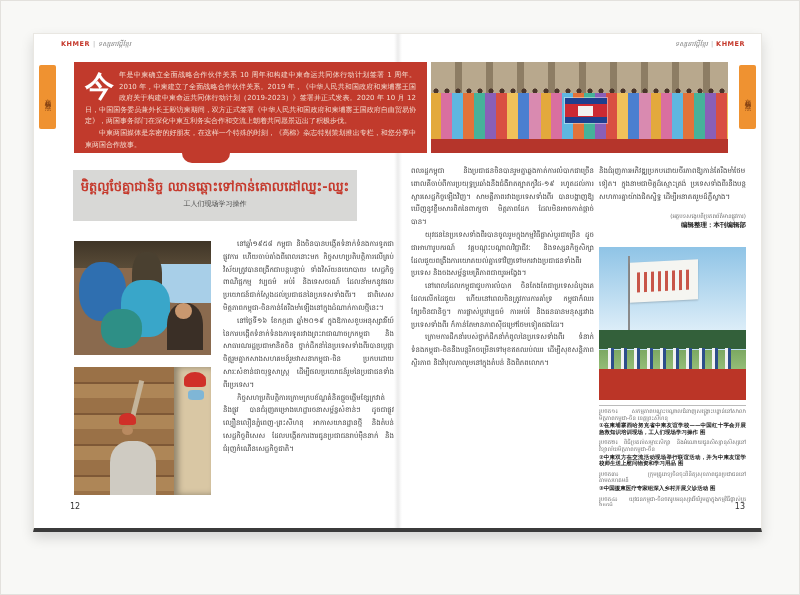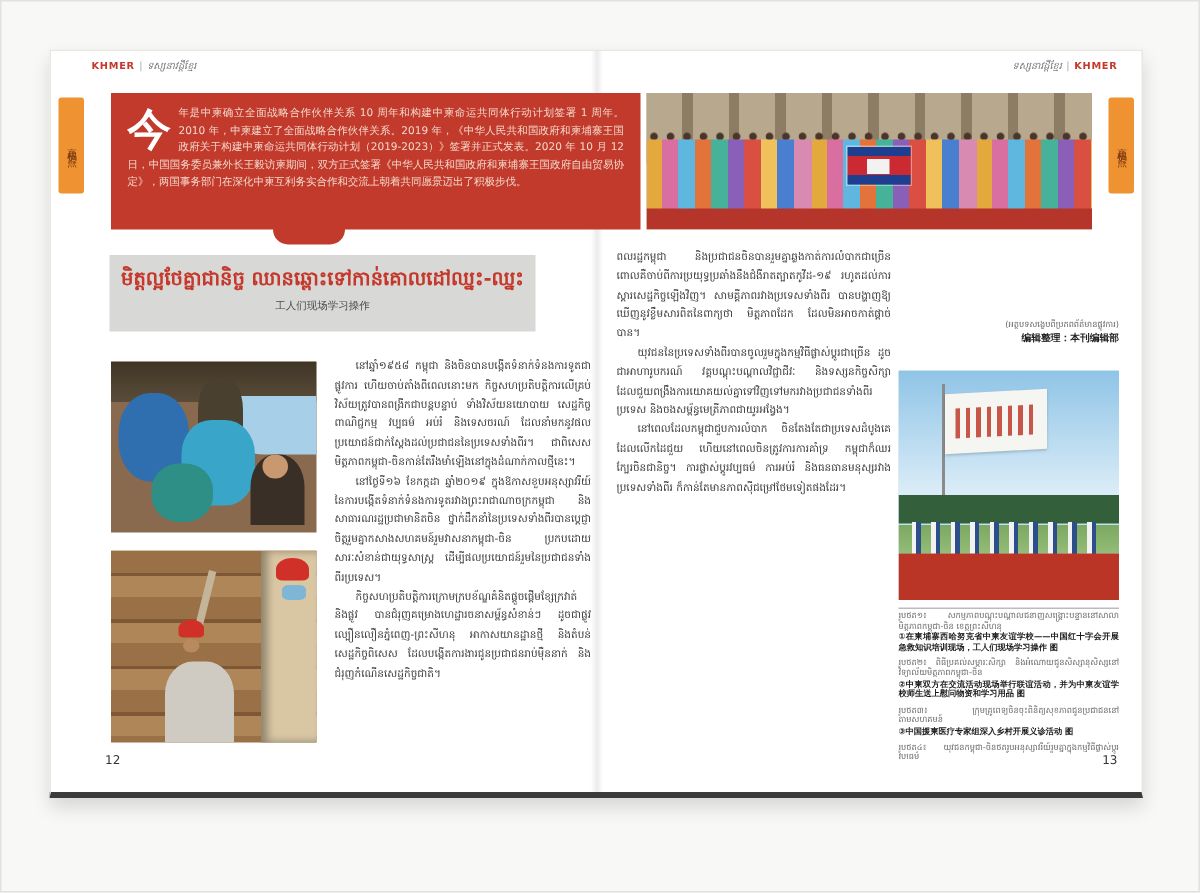--- a/index.html
+++ b/index.html
@@ -128,20 +128,21 @@
   </div>
   <div class="abs hdr hdr-right">
     <span class="mag">ទស្សនាវដ្ដីខ្មែរ</span><span class="sep">|</span><span class="brand">KHMER</span>
   </div>
 
   <div class="abs tab tab-left">高棉热点</div>
   <div class="abs tab tab-right">高棉热点</div>
 
   <div class="abs banner">
     <p><span class="dropcap">今</span><span>年是中柬确立全面战略合作伙伴关系 10 周年和构建中柬命运共同体行动计划签署 1 周年。2010 年，中柬建立了全面战略合作伙伴关系。2019 年，《中华人民共和国政府和柬埔寨王国政府关于构建中柬命运共同体行动计划（2019-2023）》签署并正式发表。2020 年 10 月 12 日，中国国务委员兼外长王毅访柬期间，双方正式签署《中华人民共和国政府和柬埔寨王国政府自由贸易协定》，两国事务部门在深化中柬互利务实合作和交流上朝着共同愿景迈出了积极步伐。</span></p>
+    <p class="ind">中柬两国媒体是亲密的好朋友，在这样一个特殊的时刻，《高棉》杂志特别策划推出专栏，和您分享中柬两国合作故事。</p>
   </div>
   <div class="abs banner-notch"></div>
 
   <div class="abs bphoto">
     <div class="bp-facade"></div>
     <div class="bp-heads"></div>
     <div class="bp-crowd"></div>
     <div class="bp-carpet"></div>
     <div class="bp-flag"></div>
   </div>
@@ -174,22 +175,26 @@
   <div class="abs kmtext leftcol">
     <p>នៅឆ្នាំ១៩៥៨ កម្ពុជា និងចិនបានបង្កើតទំនាក់ទំនងការទូតជាផ្លូវការ ហើយចាប់តាំងពីពេលនោះមក កិច្ចសហប្រតិបត្តិការលើគ្រប់វិស័យត្រូវបានពង្រីកជាបន្តបន្ទាប់ ទាំងវិស័យនយោបាយ សេដ្ឋកិច្ច ពាណិជ្ជកម្ម វប្បធម៌ អប់រំ និងទេសចរណ៍ ដែលនាំមកនូវផលប្រយោជន៍ជាក់ស្ដែងដល់ប្រជាជននៃប្រទេសទាំងពីរ។ ជាពិសេស មិត្តភាពកម្ពុជា-ចិនកាន់តែរឹងមាំឡើងនៅក្នុងដំណាក់កាលថ្មីនេះ។</p>
     <p>នៅថ្ងៃទី១៦ ខែកក្កដា ឆ្នាំ២០១៩ ក្នុងឱកាសខួបអនុស្សាវរីយ៍នៃការបង្កើតទំនាក់ទំនងការទូតរវាងព្រះរាជាណាចក្រកម្ពុជា និងសាធារណរដ្ឋប្រជាមានិតចិន ថ្នាក់ដឹកនាំនៃប្រទេសទាំងពីរបានប្ដេជ្ញាចិត្តរួមគ្នាកសាងសហគមន៍រួមវាសនាកម្ពុជា-ចិន ប្រកបដោយសារៈសំខាន់ជាយុទ្ធសាស្ត្រ ដើម្បីផលប្រយោជន៍រួមនៃប្រជាជនទាំងពីរប្រទេស។</p>
     <p>កិច្ចសហប្រតិបត្តិការក្រោមក្របខ័ណ្ឌគំនិតផ្ដួចផ្ដើមខ្សែក្រវាត់ និងផ្លូវ បានជំរុញគម្រោងហេដ្ឋារចនាសម្ព័ន្ធសំខាន់ៗ ដូចជាផ្លូវល្បឿនលឿនភ្នំពេញ-ព្រះសីហនុ អាកាសយានដ្ឋានថ្មី និងតំបន់សេដ្ឋកិច្ចពិសេស ដែលបង្កើតការងារជូនប្រជាជនរាប់ម៉ឺននាក់ និងជំរុញកំណើនសេដ្ឋកិច្ចជាតិ។</p>
   </div>
 
   <div class="abs kmtext rcol1">
     <p class="noind">ពលរដ្ឋកម្ពុជា និងប្រជាជនចិនបានរួមគ្នាឆ្លងកាត់ការលំបាកជាច្រើន ពោលគឺចាប់ពីការប្រយុទ្ធប្រឆាំងនឹងជំងឺរាតត្បាតកូវីដ-១៩ រហូតដល់ការស្ដារសេដ្ឋកិច្ចឡើងវិញ។ សាមគ្គីភាពរវាងប្រទេសទាំងពីរ បានបង្ហាញឱ្យឃើញនូវខ្លឹមសារពិតនៃពាក្យថា មិត្តភាពដែក ដែលមិនអាចកាត់ផ្ដាច់បាន។</p>
     <p>យុវជននៃប្រទេសទាំងពីរបានចូលរួមក្នុងកម្មវិធីផ្លាស់ប្ដូរជាច្រើន ដូចជាអាហារូបករណ៍ វគ្គបណ្ដុះបណ្ដាលវិជ្ជាជីវៈ និងទស្សនកិច្ចសិក្សា ដែលជួយពង្រឹងការយោគយល់គ្នាទៅវិញទៅមករវាងប្រជាជនទាំងពីរប្រទេស និងចងសម្ព័ន្ធមេត្រីភាពជាយូរអង្វែង។</p>
     <p>នៅពេលដែលកម្ពុជាជួបការលំបាក ចិនតែងតែជាប្រទេសដំបូងគេដែលលើកដៃជួយ ហើយនៅពេលចិនត្រូវការការគាំទ្រ កម្ពុជាក៏ឈរក្បែរចិនជានិច្ច។ ការផ្លាស់ប្ដូរវប្បធម៌ ការអប់រំ និងធនធានមនុស្សរវាងប្រទេសទាំងពីរ ក៏កាន់តែមានភាពស៊ីជម្រៅថែមទៀតផងដែរ។</p>
-  </div>
-
+    <p>ក្រោមការដឹកនាំរបស់ថ្នាក់ដឹកនាំកំពូលនៃប្រទេសទាំងពីរ ទំនាក់ទំនងកម្ពុជា-ចិននឹងបន្តរីកចម្រើនទៅមុខឥតឈប់ឈរ ដើម្បីសុខសន្តិភាព ស្ថិរភាព និងវិបុលភាពរួមនៅក្នុងតំបន់ និងពិភពលោក។</p>
+  </div>
+
+  <div class="abs kmtext rcol2intro">
+    <p class="noind">និងជំរុញការអភិវឌ្ឍប្រកបដោយចីរភាពឱ្យកាន់តែរឹងមាំថែមទៀត។ ក្នុងនាមជាមិត្តដ៏ស្មោះត្រង់ ប្រទេសទាំងពីរនឹងបន្តសហការគ្នាយ៉ាងជិតស្និទ្ធ ដើម្បីអនាគតរួមដ៏ភ្លឺស្វាង។</p>
+  </div>
   <div class="abs credit-km">(អត្ថបទសង្ខេបពីប្រភពព័ត៌មានផ្លូវការ)</div>
   <div class="abs credit-zh">编辑整理：本刊编辑部</div>
 
   <div class="abs photo rphoto">
     <div class="rp-sky"></div>
     <div class="rp-pole"></div>
     <div class="rp-flag">
       <div class="rp-flagtext"></div>
     </div>
     <div class="rp-trees"></div>

